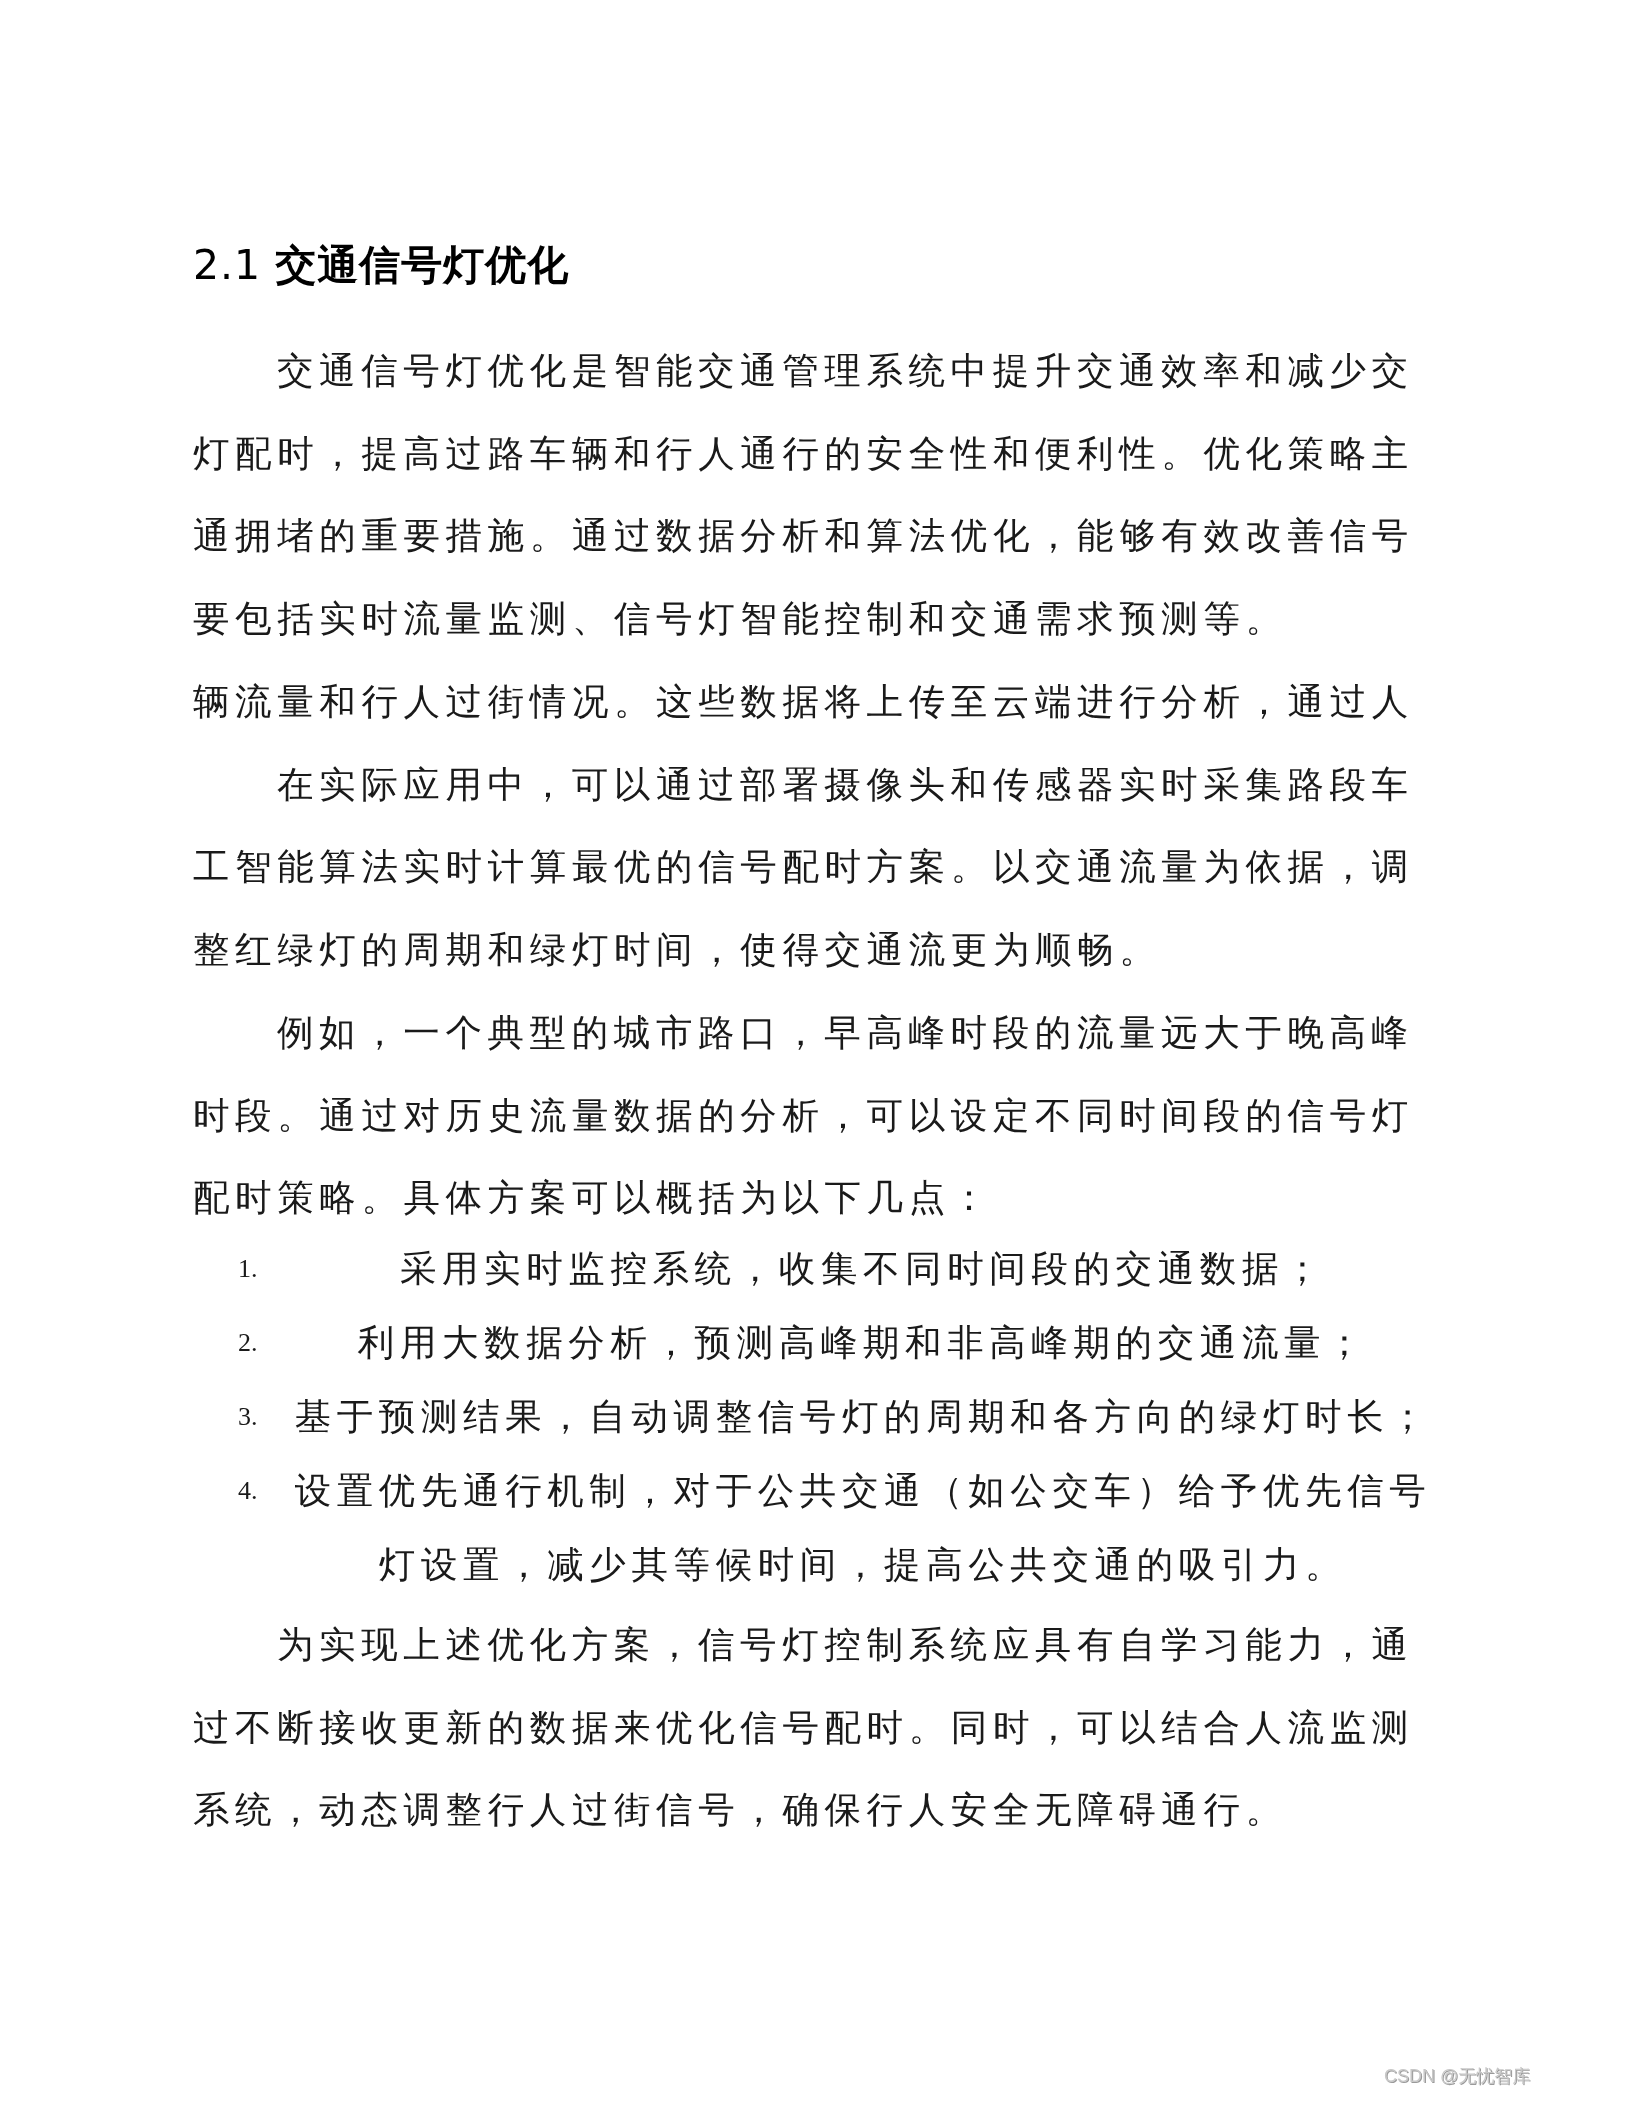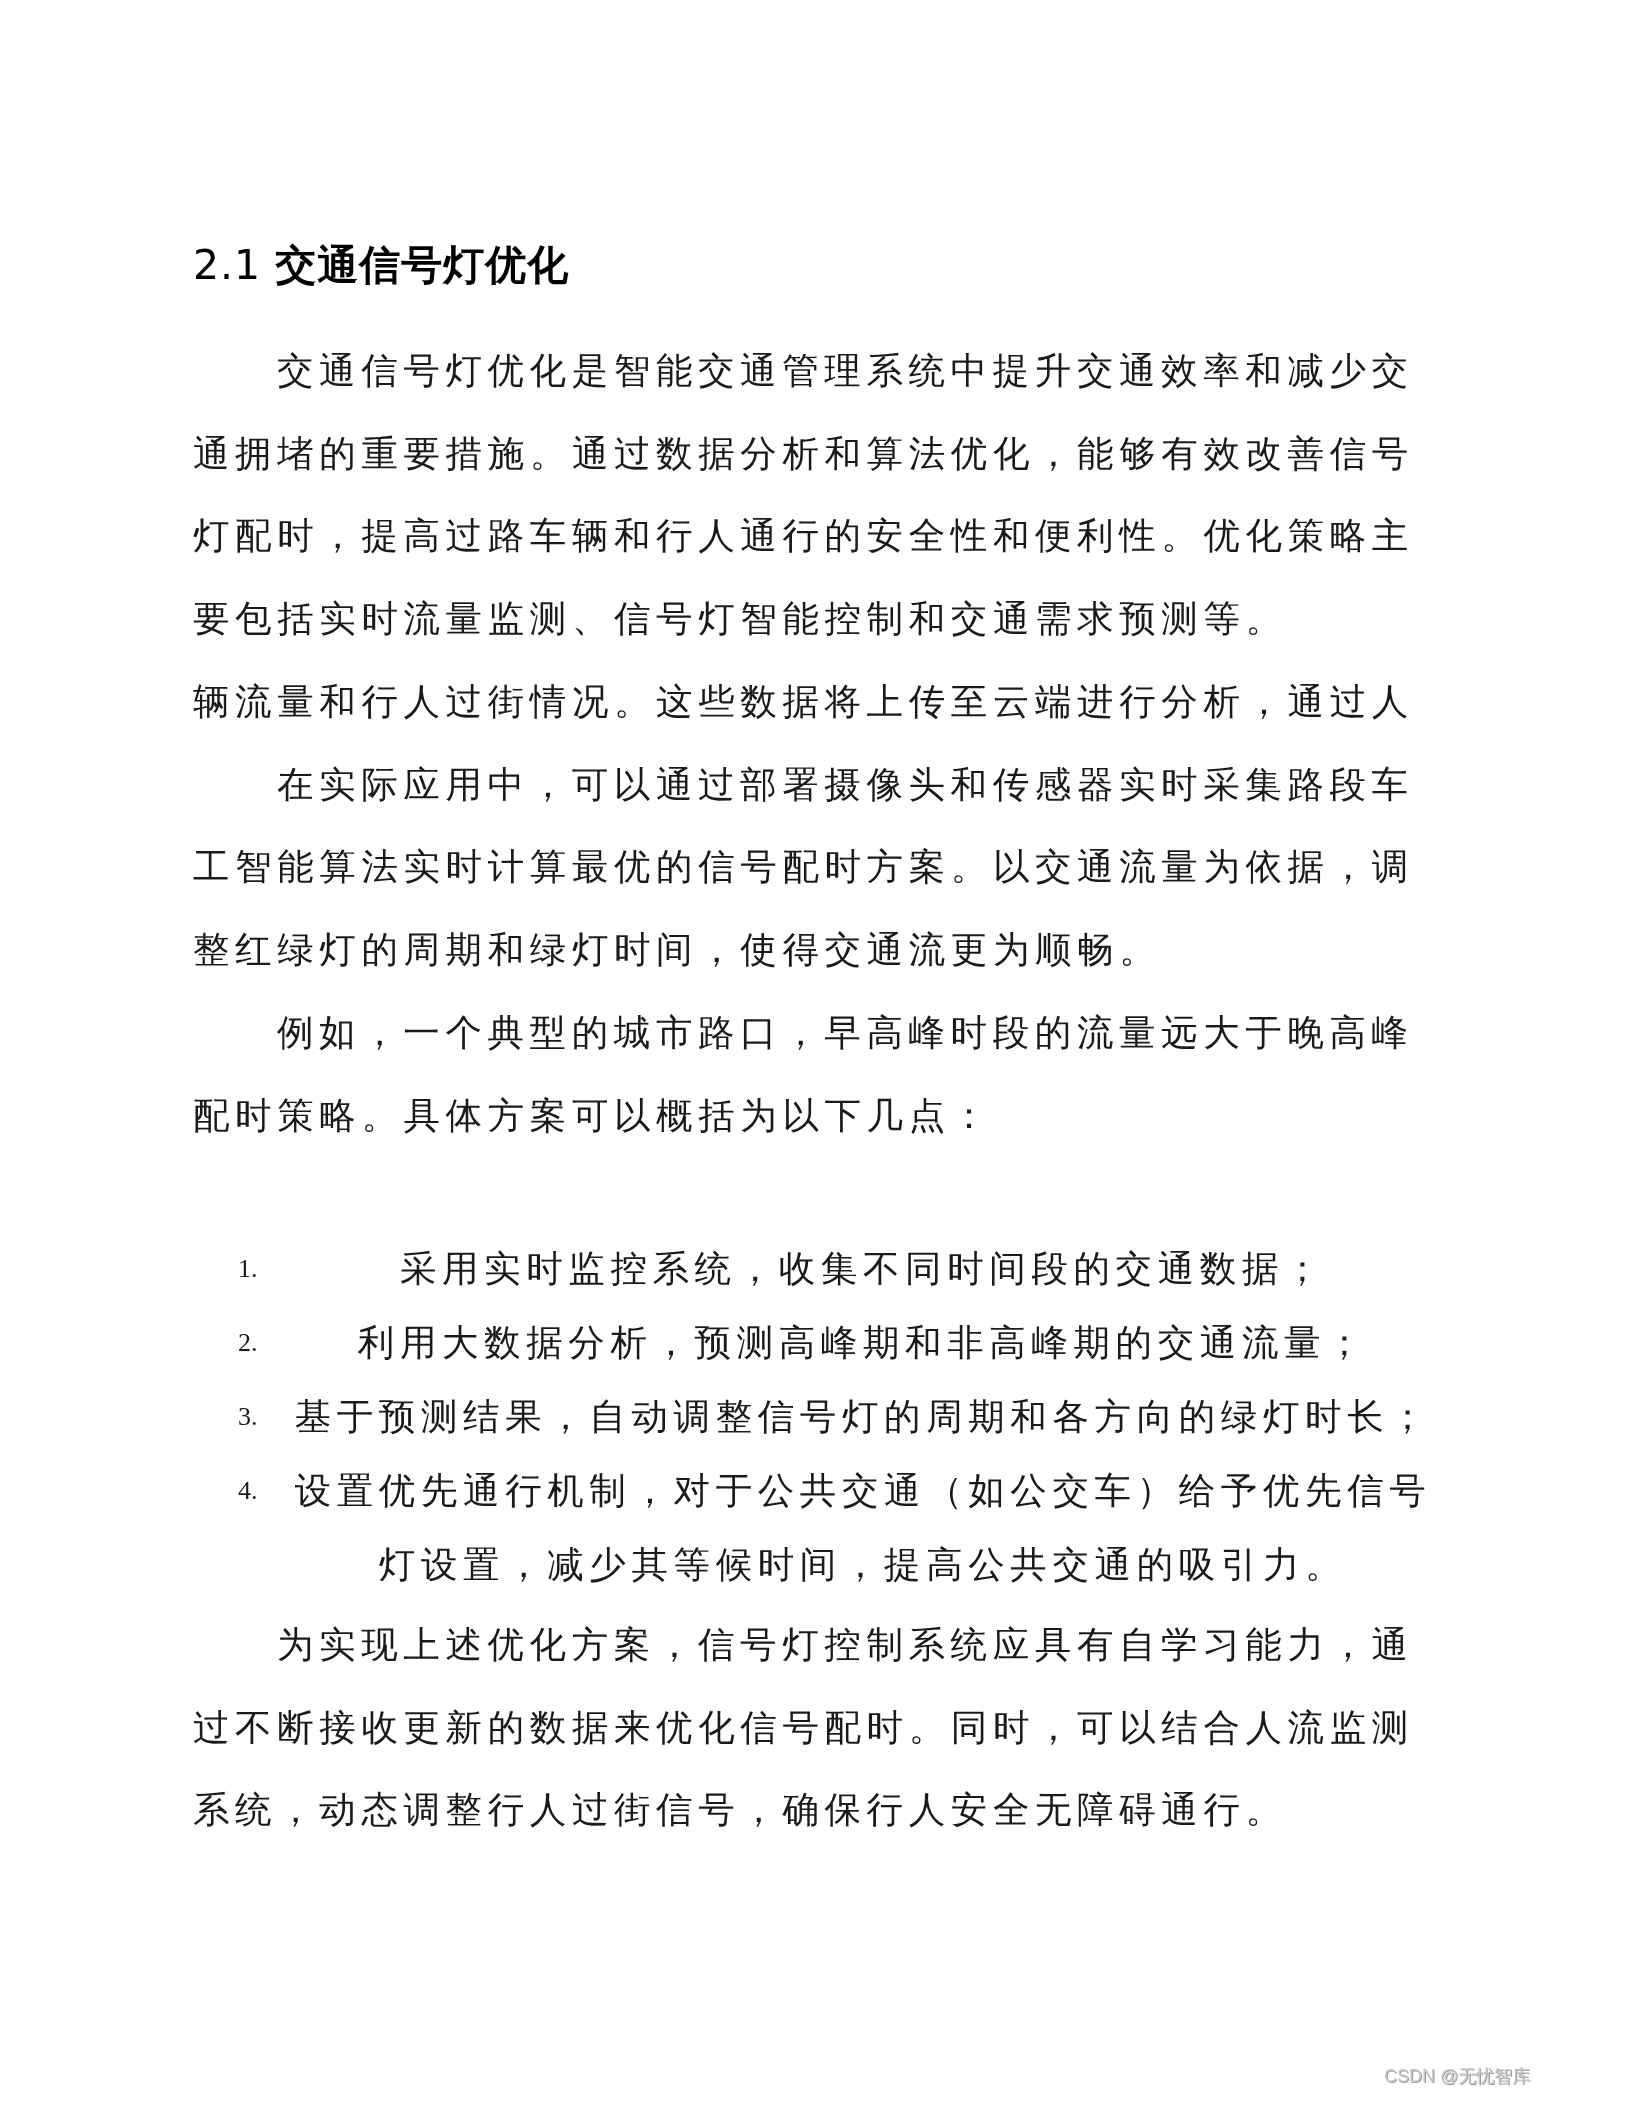--- a/index.html
+++ b/index.html
@@ -43,34 +43,35 @@
 <body>
 
 <div class="page">
 
   <div class="heading">
     <span class="num">2.1</span><span>交通信号灯优化</span>
   </div>
 
   <div class="para" style="top:330px;">
     <span class="line indent">交通信号灯优化是智能交通管理系统中提升交通效率和减少交</span>
+    <span class="line">灯配时，提高过路车辆和行人通行的安全性和便利性。优化策略主</span>
     <span class="line">通拥堵的重要措施。通过数据分析和算法优化，能够有效改善信号</span>
-    <span class="line">灯配时，提高过路车辆和行人通行的安全性和便利性。优化策略主</span>
     <span class="line">要包括实时流量监测、信号灯智能控制和交通需求预测等。</span>
   </div>
 
   <div class="para" style="top:661px;">
     <span class="line">辆流量和行人过街情况。这些数据将上传至云端进行分析，通过人</span>
     <span class="line indent">在实际应用中，可以通过部署摄像头和传感器实时采集路段车</span>
     <span class="line">工智能算法实时计算最优的信号配时方案。以交通流量为依据，调</span>
     <span class="line">整红绿灯的周期和绿灯时间，使得交通流更为顺畅。</span>
   </div>
 
   <div class="para" style="top:992px;">
     <span class="line indent">例如，一个典型的城市路口，早高峰时段的流量远大于晚高峰</span>
+    <span class="line">时段。通过对历史流量数据的分析，可以设定不同时间段的信号灯</span>
     <span class="line">配时策略。具体方案可以概括为以下几点：</span>
   </div>
 
   <div class="list-item" style="top:1232px;">
     <span class="marker">1.</span>
     <span class="text">
         <span class="line">采用实时监控系统，收集不同时间段的交通数据；</span>
       </span>
   </div>
   <div class="list-item" style="top:1306px;">

